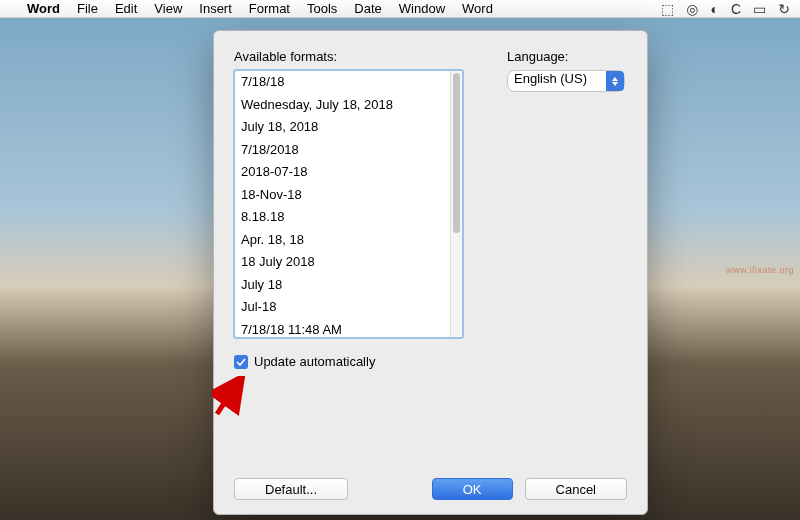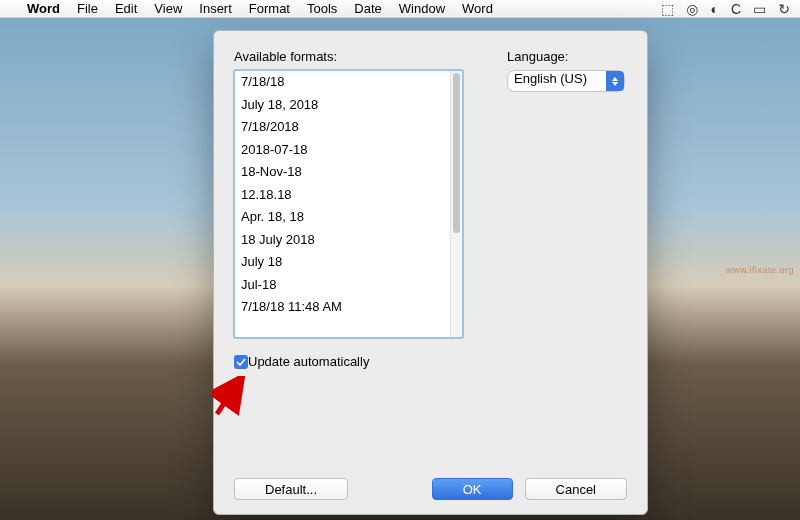--- a/index.html
+++ b/index.html
@@ -53,21 +53,21 @@
     font-size:13px; display:flex; padding:0 6px; position:relative;
   }
   .select .chev {
     position:absolute; right:0; top:0; bottom:0; width:18px;
     background:#3b7be0; border-radius:0 4px 4px 0;
     display:flex; flex-direction:column; align-items:center; justify-content:center; gap:1px;
   }
   .chev::before,.chev::after{content:"";width:0;height:0;border-left:3px solid transparent;border-right:3px solid transparent;}
   .chev::before{border-bottom:4px solid #fff;}
   .chev::after{border-top:4px solid #fff;}
-  .check-row { display:flex; align-items:center; margin-top:16px; font-size:13px; position:relative;}
+  .check-row { display:flex; align-items:center; gap:6px; margin-top:16px; font-size:13px; position:relative;}
   .checkbox { width:14px; height:14px; background:#3b7be0; border-radius:3px; display:flex; align-items:center; justify-content:center;}
   .checkbox svg { width:10px; height:10px; }
   .arrow { position:absolute; left:-22px; top:22px; pointer-events:none;}
   .buttons { display:flex; gap:12px; margin-top:auto; padding-top:20px; align-items:center;}
   .btn {
     height:22px; min-width:76px; padding:0 30px; font-size:13px;
     border:1px solid #c2c2c2; border-radius:4px;
     background:linear-gradient(#fff,#f1f1f1); cursor:default;
   }
   .btn.primary {
@@ -103,25 +103,26 @@
 </div>
 
 <div class="dialog">
   <div class="body">
     <div class="row-top">
       <div class="col-left">
         <span class="label">Available formats:</span>
         <div class="listbox">
           <div class="listbox-inner" id="formats">
               <div class="item">7/18/18</div>
+              <div class="item">Wednesday, July 18, 2018</div>
               <div class="item">July 18, 2018</div>
               <div class="item">7/18/2018</div>
               <div class="item">2018-07-18</div>
               <div class="item">18-Nov-18</div>
-              <div class="item">12.18.18</div>
+              <div class="item">8.18.18</div>
               <div class="item">Apr. 18, 18</div>
               <div class="item">18 July 2018</div>
               <div class="item">July 18</div>
               <div class="item">Jul-18</div>
               <div class="item">7/18/18 11:48 AM</div>
             </div>
           <div class="scrollbar">
               <div class="thumb"></div>
             </div>
         </div>

